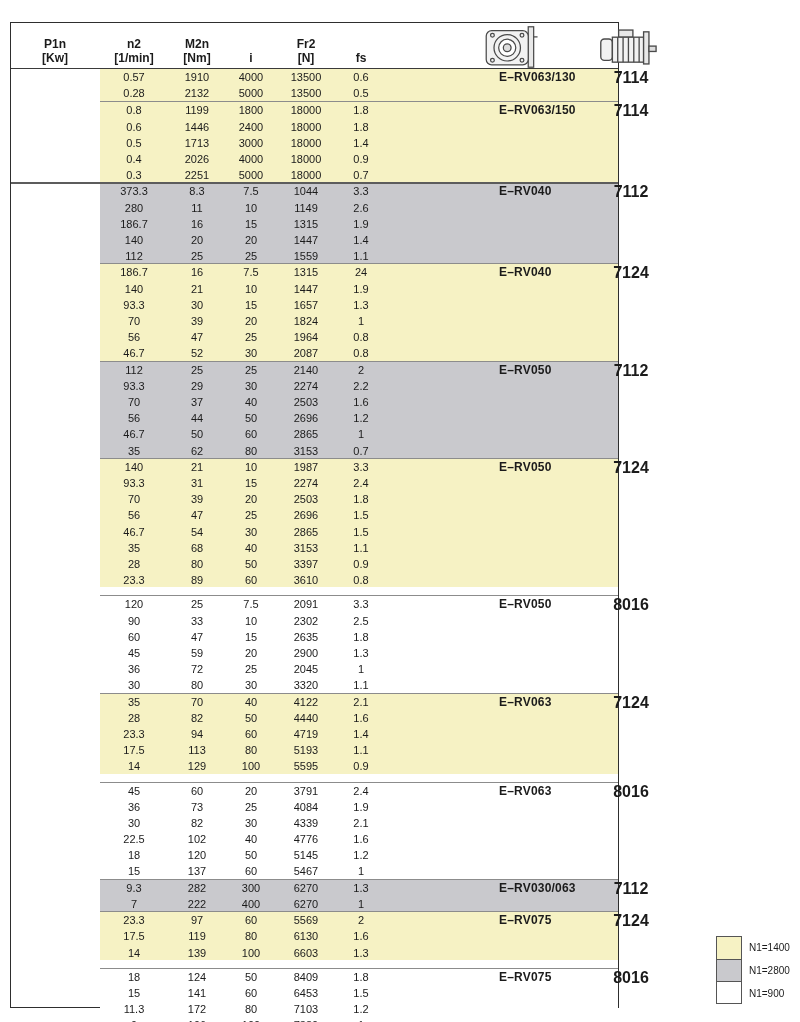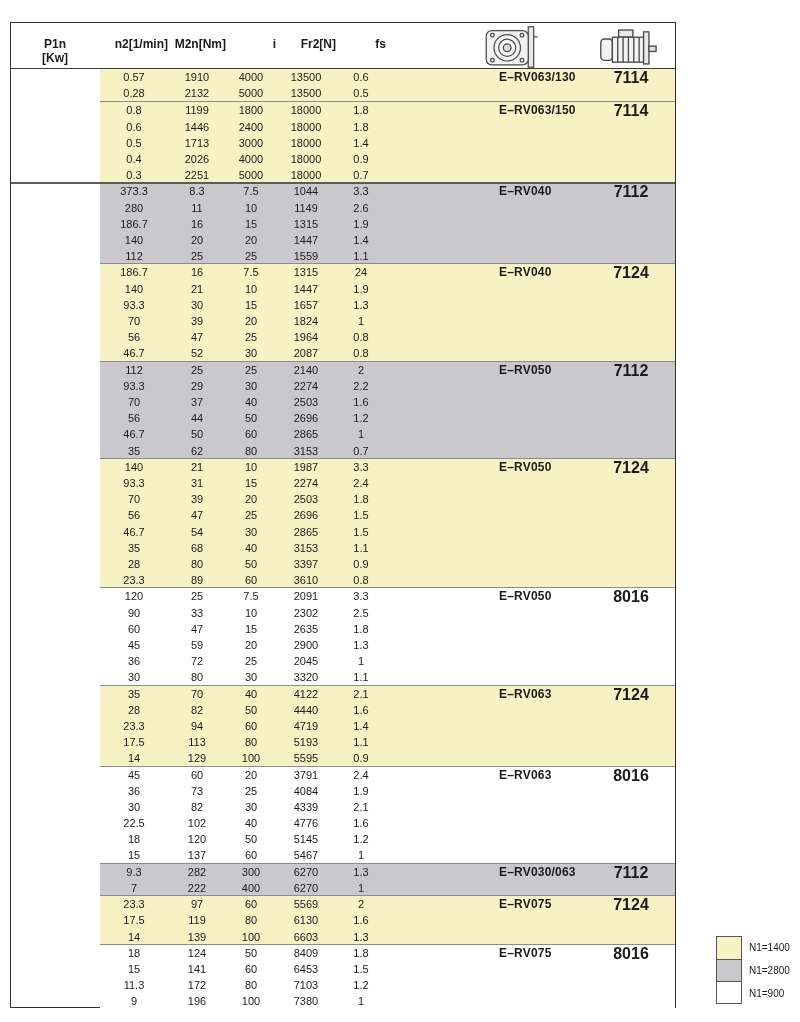--- a/index.html
+++ b/index.html
@@ -2,39 +2,39 @@
 <html><head>
 <meta charset="utf-8">
 <style>
   html,body{margin:0;padding:0;}
   body{
     width:800px;height:1022px;position:relative;background:#ffffff;
     font-family:"Liberation Sans", sans-serif;color:#1b1b1b;
     -webkit-font-smoothing:antialiased;overflow:hidden;
   }
   .spec-table{
-    position:absolute;left:10px;top:22px;width:666px;height:986px;
+    position:absolute;left:10px;top:22px;width:609px;height:986px;
     border:1.5px solid #2e2e2e;box-sizing:border-box;background:#fff;
   }
   
   .table-header{
     position:absolute;left:0;top:0;right:0;height:46px;
     border-bottom:1.2px solid #3a3a3a;box-sizing:border-box;background:#fff;z-index:3;
   }
   .p1n-head{
     position:absolute;left:0;top:0;width:88px;height:46px;
     display:flex;flex-direction:column;justify-content:flex-end;align-items:center;
     padding-bottom:4px;box-sizing:border-box;
     font-weight:bold;font-size:12px;line-height:14px;
   }
   .header-cols{
     position:absolute;left:89px;top:0;height:46px;display:flex;
   }
   .head-cell{
-    display:flex;flex-direction:row;justify-content:flex-end;align-items:center;
+    display:flex;flex-direction:column;justify-content:flex-end;align-items:center;
     padding-bottom:4px;box-sizing:border-box;
     font-weight:bold;font-size:12px;line-height:14px;
   }
   .head-icon{position:absolute;top:3px;}
   .gearbox-icon{left:468px;}
   .motor-icon{left:588px;top:6px;}
   
   .left-col{
     position:absolute;left:0;top:46px;bottom:0;width:88px;
     border-right:1px solid #4a4a4a;box-sizing:border-box;background:#fff;
@@ -42,21 +42,21 @@
   .p1n-cell{
     position:absolute;left:0;top:390px;width:100%;
     text-align:center;font-weight:bold;font-size:12px;line-height:18px;
   }
   
   .table-body{position:absolute;left:89px;top:46px;right:0;bottom:0;}
   .group{position:relative;box-sizing:border-box;}
   .group.sep{border-top:1px solid #8c8c8c;}
   .bg-yellow{background:#f6f2c4;}
   .bg-gray{background:#c9c9cd;}
-  .bg-white{background:#ffffff;}
+  .bg-white{background:#ffffff;margin-top:8px;}
   .row{display:flex;height:16.2px;line-height:16.2px;font-size:11px;}
   .cell{text-align:center;box-sizing:border-box;}
   .c-n2{width:68px;}.c-m2n{width:58px;}.c-i{width:50px;}.c-fr2{width:60px;}.c-fs{width:50px;}
   .model-label{
     position:absolute;left:382px;top:1px;font-weight:bold;font-size:12px;line-height:15px;
     letter-spacing:.2px;white-space:nowrap;padding-left:17px;
   }
   .motor-code{
     position:absolute;left:471px;top:1px;width:120px;text-align:center;
     font-weight:bold;font-size:16px;line-height:15px;

